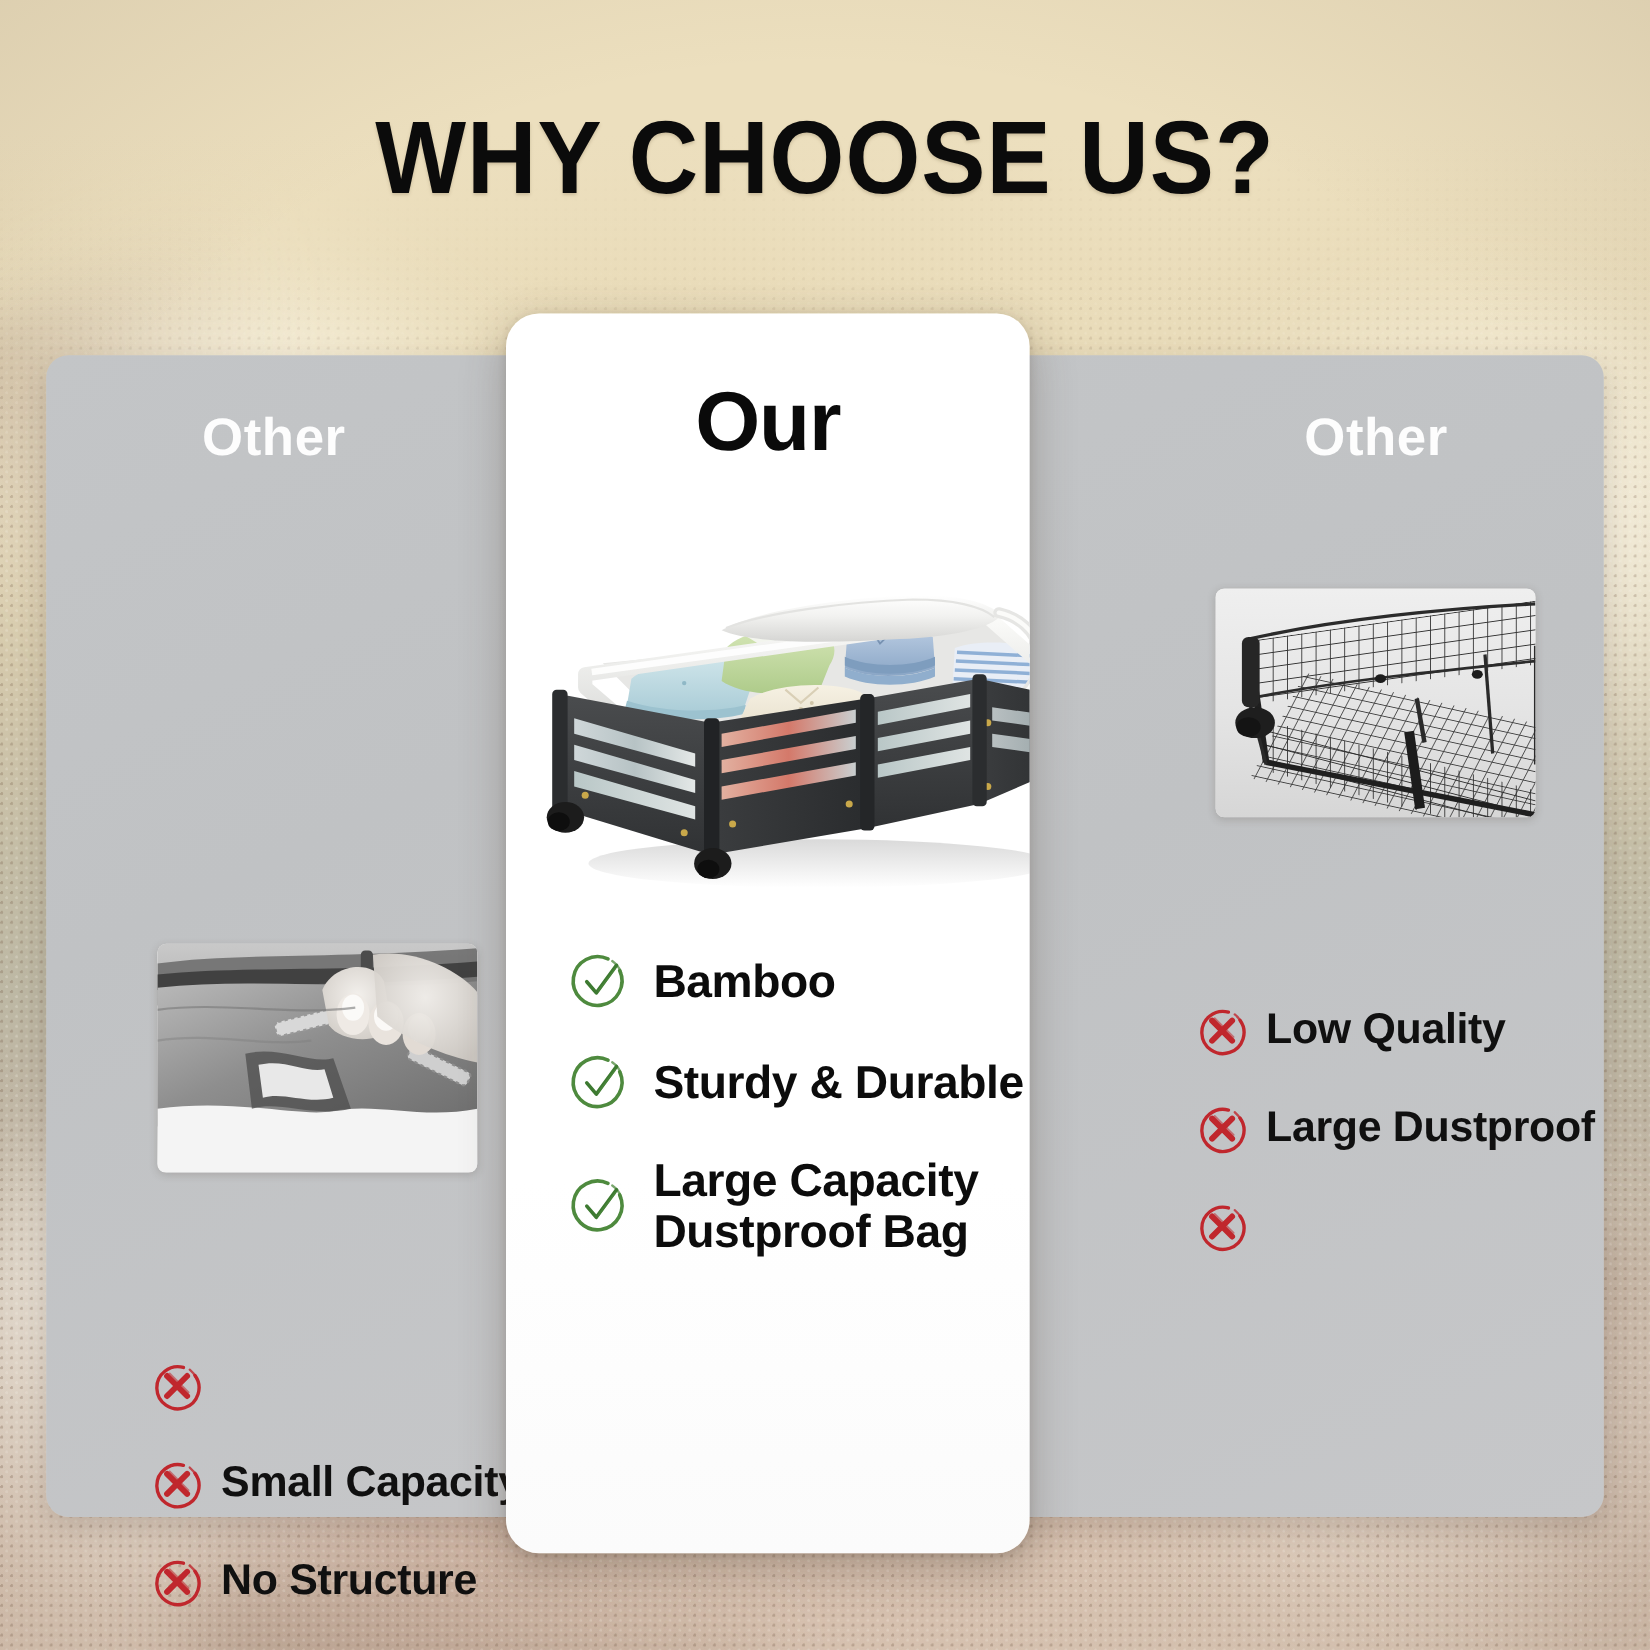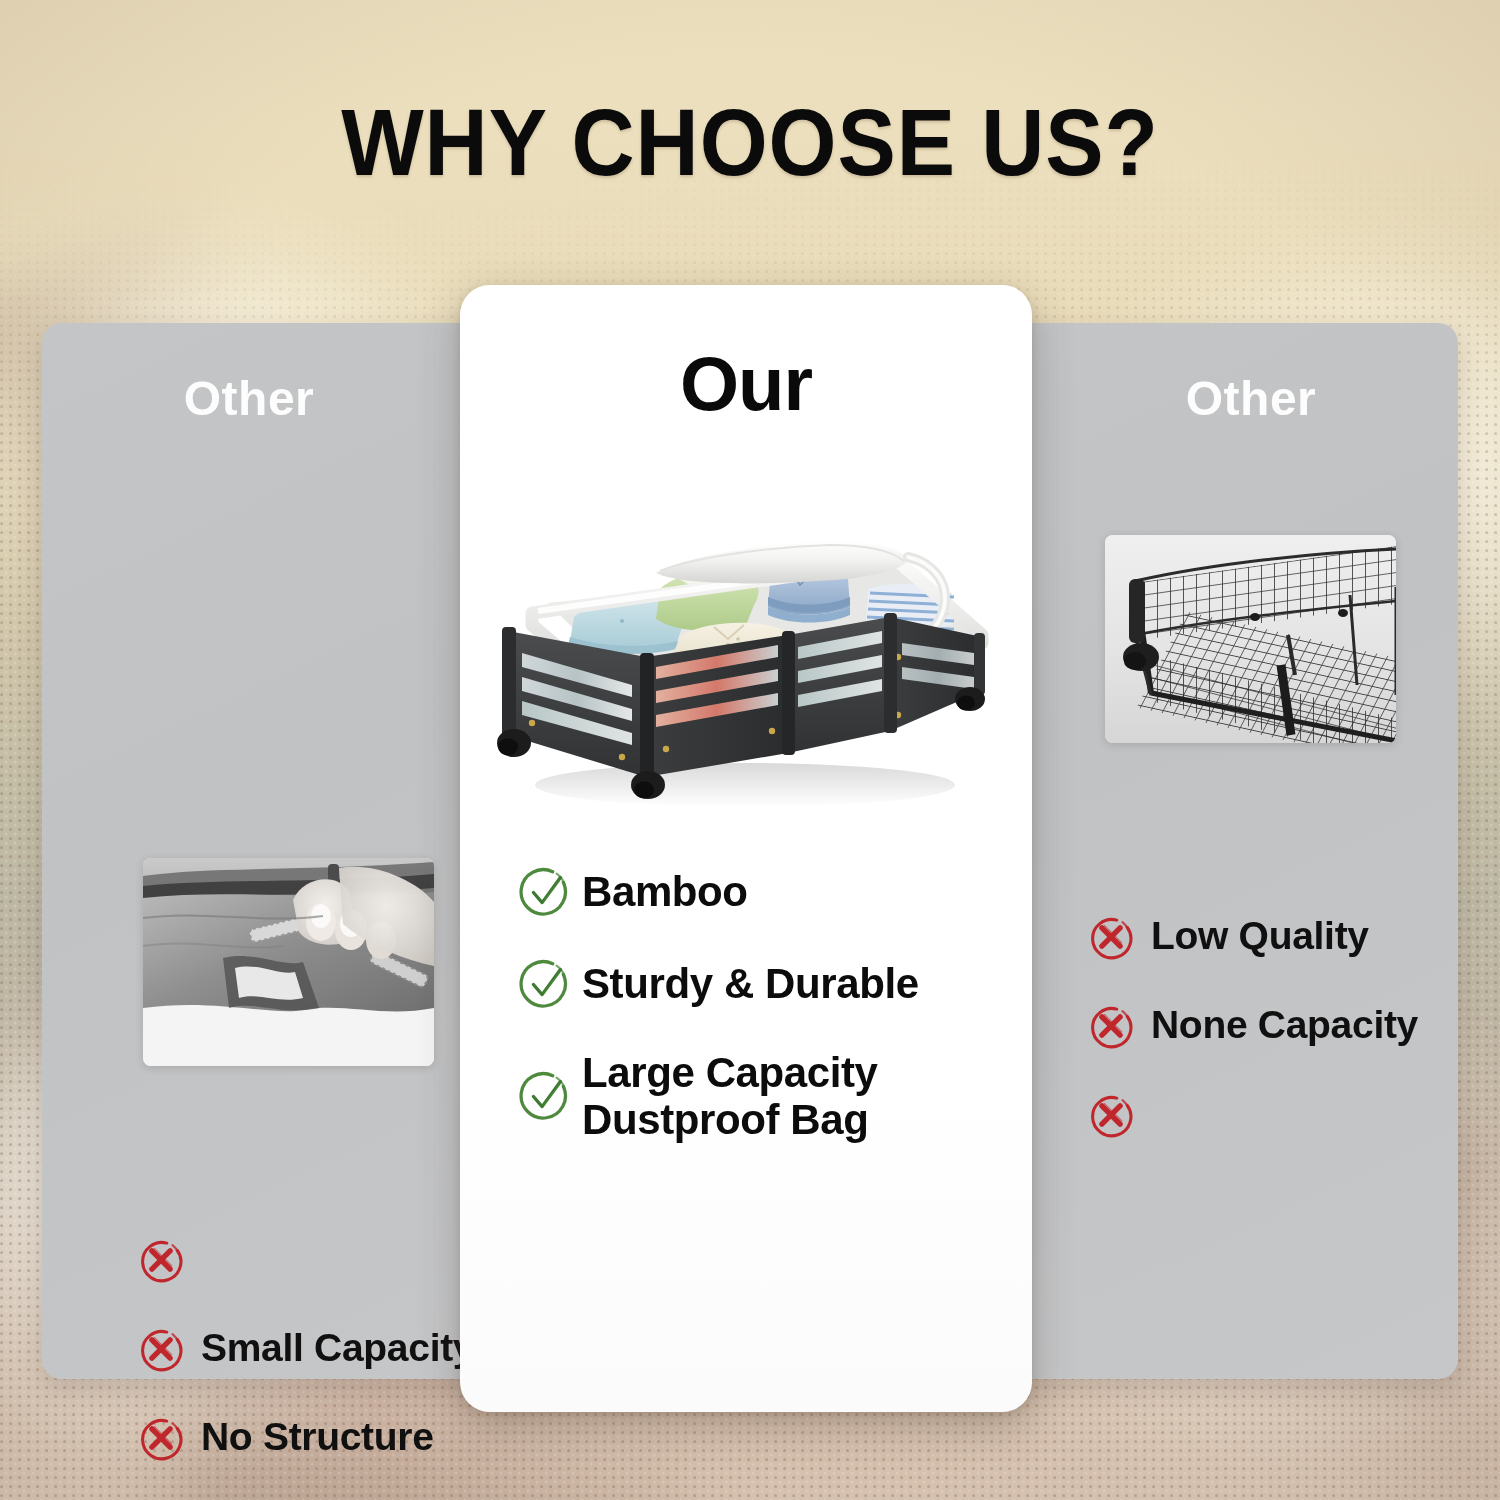--- a/index.html
+++ b/index.html
@@ -116,34 +116,34 @@
   #bullets-right { left:1088px;top:892px; width:380px; text-align:left;}
   .b-row{ display:flex; align-items:center; gap:17px; height:89px; }
   .b-label{
     font-size:39px; font-weight:bold; color:#101010;
     letter-spacing:-.3px; white-space:nowrap; line-height:1.05;
   }
   .ic{ flex:0 0 auto; width:46px; height:46px; }
 
   
   #card{
-    position:absolute; left:460px; top:285px; width:572px; height:1127px;
+    position:absolute; left:460px; top:285px; width:476px; height:1127px;
     background:linear-gradient(180deg,#ffffff 0%,#ffffff 70%,#fbfbfb 100%);
     border-radius:30px; z-index:4;
     box-shadow:0 14px 42px rgba(70,55,42,.30), 0 2px 8px rgba(70,55,42,.14);
     overflow:hidden;
   }
   #card-title{
     position:absolute; top:55px; width:100%; text-align:center;
     font-size:76px; font-weight:bold; color:#0a0a0a; letter-spacing:-1px;
   }
   #product-img{ position:absolute; left:10px; top:200px; width:552px; height:340px; }
 
   #bullets-center{ position:absolute; left:58px; top:580px; width:500px; }
-  .c-row{ display:flex; align-items:center; gap:10px; margin-bottom:38px; }
+  .c-row{ display:flex; align-items:center; gap:22px; margin-bottom:38px; }
   .c-label{
     font-size:42px; font-weight:bold; color:#0c0c0c; line-height:1.12;
     letter-spacing:-.4px; white-space:pre-line;
   }
   .c-ic{ flex:0 0 auto; width:54px; height:54px; }
 </style>
 </head>
 <body>
 
 <div id="bg">
@@ -319,21 +319,21 @@
   <div class="b-row">
     <span class="ic">
       <svg viewBox="0 0 48 48" width="46" height="46">
         <path d="M41 14 A20 20 0 1 1 30 6.4" fill="none" stroke="#c0272d" stroke-width="3.2" stroke-linecap="round"></path>
         <path d="M36 8.5 A20 20 0 0 1 42.4 17" fill="none" stroke="#c0272d" stroke-width="2.2" stroke-linecap="round" opacity=".8"></path>
         <path d="M14.5 14.5 L33.5 33.5" stroke="#c0272d" stroke-width="5.6" stroke-linecap="round"></path>
         <path d="M33.5 14.5 L14.5 33.5" stroke="#c0272d" stroke-width="5.6" stroke-linecap="round"></path>
         <path d="M17 12 L35 30" stroke="#c0272d" stroke-width="1.6" stroke-linecap="round" opacity=".55"></path>
       </svg>
     </span>
-    <span class="b-label">None Capacity</span>
+    <span class="b-label">Large Dustproof</span>
   </div>
   <div class="b-row">
     <span class="ic">
       <svg viewBox="0 0 48 48" width="46" height="46">
         <path d="M41 14 A20 20 0 1 1 30 6.4" fill="none" stroke="#c0272d" stroke-width="3.2" stroke-linecap="round"></path>
         <path d="M36 8.5 A20 20 0 0 1 42.4 17" fill="none" stroke="#c0272d" stroke-width="2.2" stroke-linecap="round" opacity=".8"></path>
         <path d="M14.5 14.5 L33.5 33.5" stroke="#c0272d" stroke-width="5.6" stroke-linecap="round"></path>
         <path d="M33.5 14.5 L14.5 33.5" stroke="#c0272d" stroke-width="5.6" stroke-linecap="round"></path>
         <path d="M17 12 L35 30" stroke="#c0272d" stroke-width="1.6" stroke-linecap="round" opacity=".55"></path>
       </svg>

